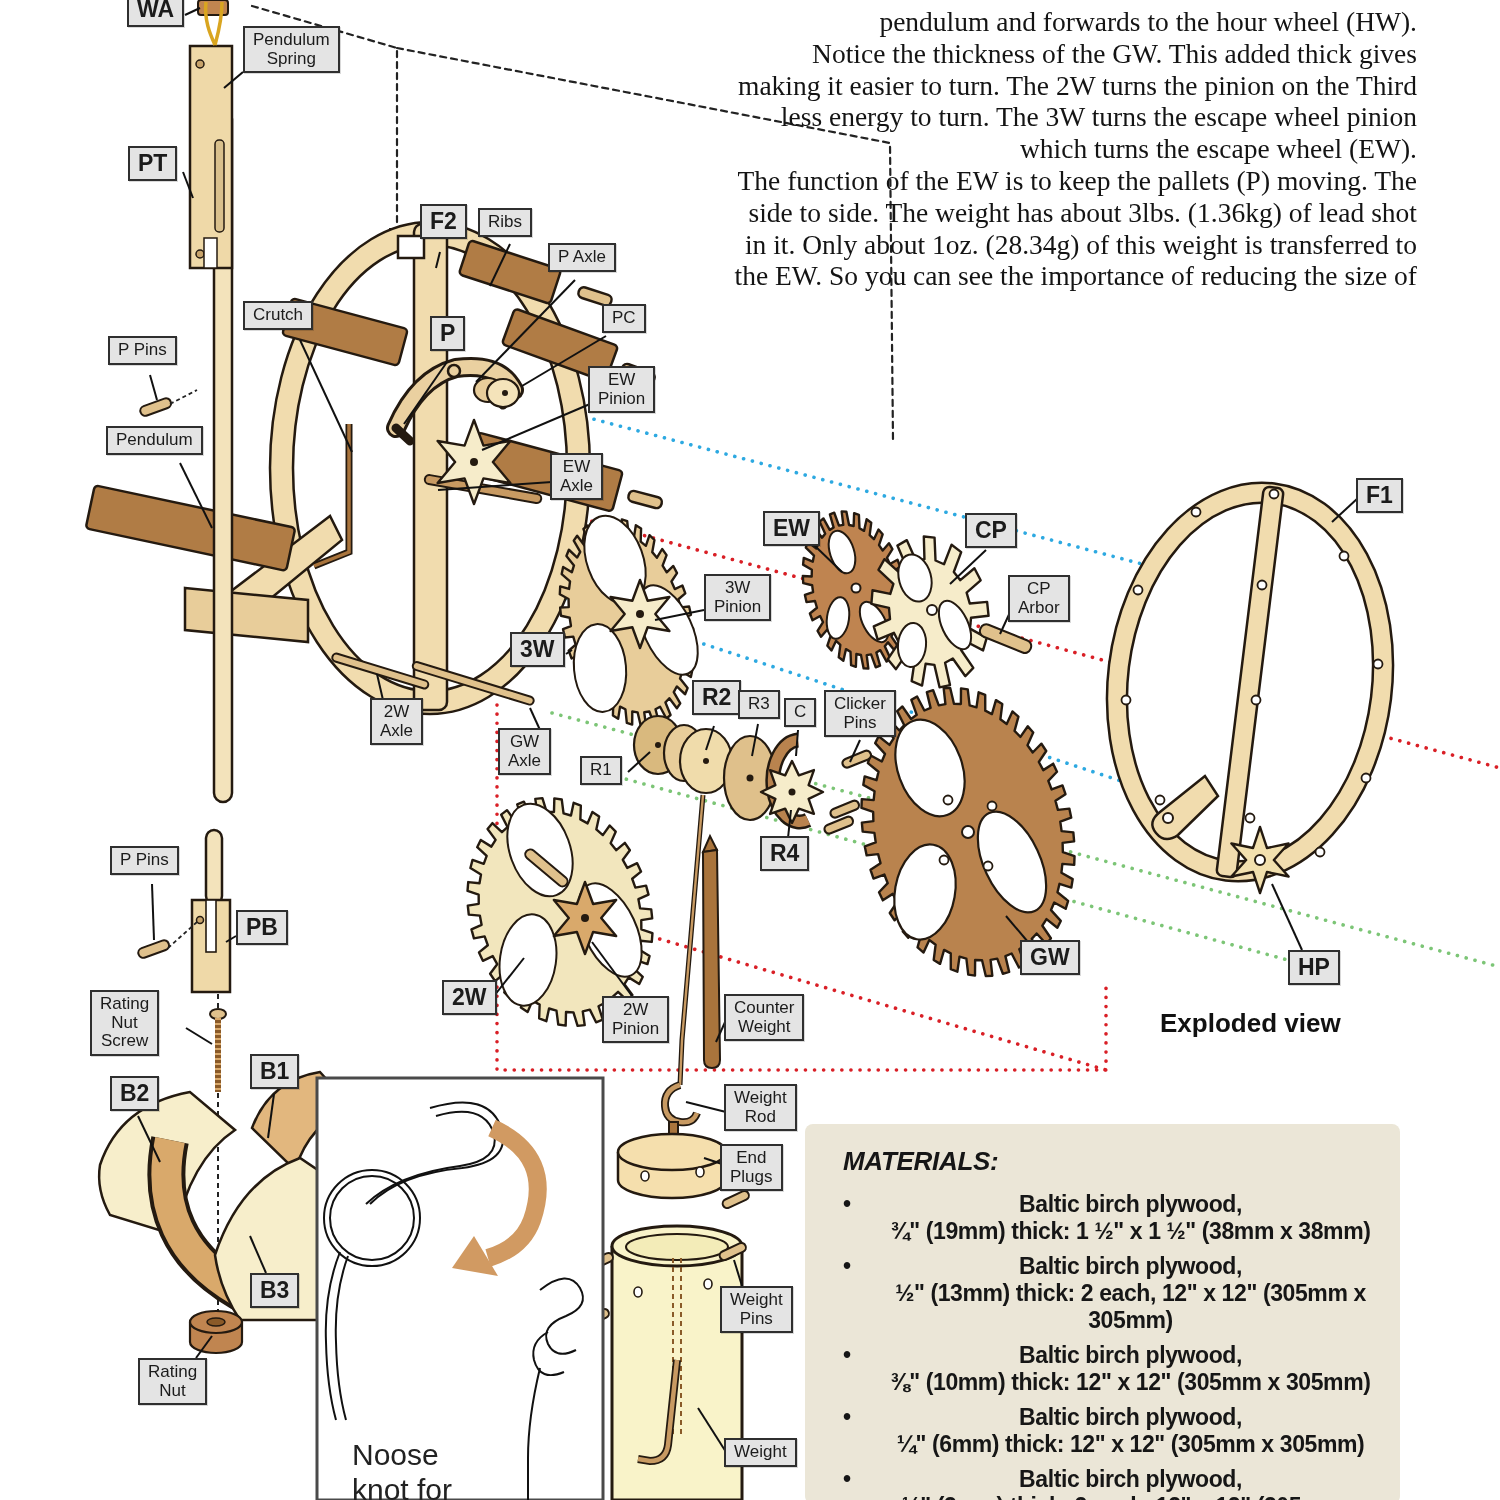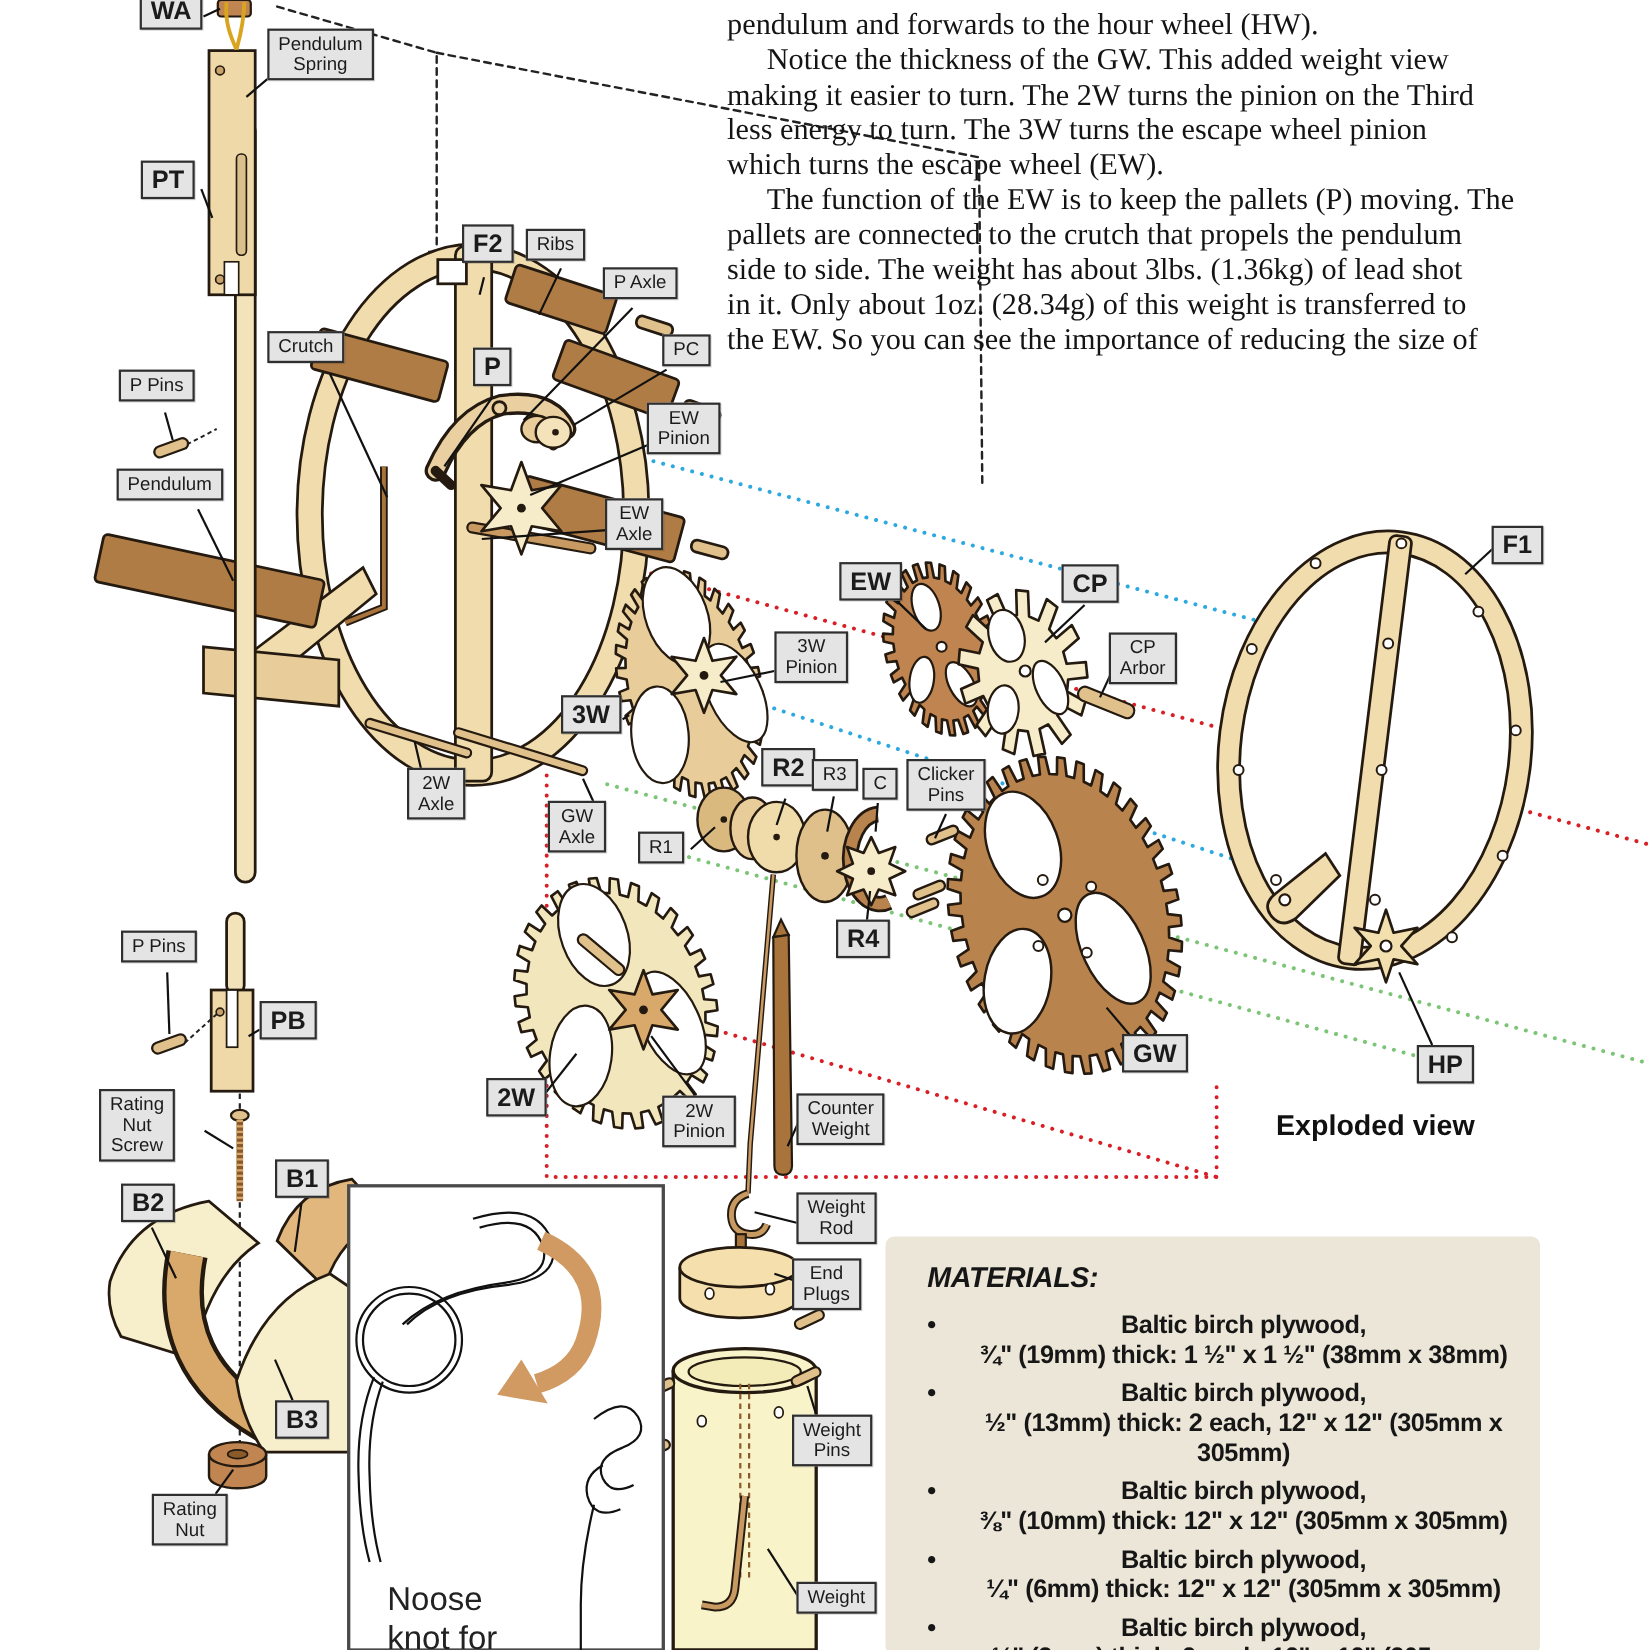--- a/index.html
+++ b/index.html
@@ -2,21 +2,21 @@
 <html><head>
 <meta charset="utf-8">
 <style>
   html,body{margin:0;padding:0;background:#fff;}
   #stage{position:relative;width:1500px;height:1500px;overflow:hidden;background:#fff;
          font-family:"Liberation Sans",sans-serif;}
   #art{position:absolute;left:0;top:0;}
   
   #bodytext{position:absolute;left:661px;top:6px;width:756px;color:#141414;
             font-family:"Liberation Serif",serif;font-size:27.5px;line-height:31.8px;}
-  .tline{white-space:nowrap;}
+  .tline{white-space:nowrap;text-align:right;}
   .tline.ind{text-indent:36px;}
   
   .lbl{position:absolute;background:#e4e4e4;border:2px solid #2f2f2f;color:#1b1b1b;
        padding:3px 8px;font-size:17px;line-height:1.1;text-align:center;
        white-space:pre-line;box-shadow:1px 1px 0 rgba(0,0,0,.15);}
   .lbl.b{font-weight:bold;font-size:23px;}
   
   #expview{position:absolute;left:1160px;top:1008px;font-weight:bold;font-size:26px;color:#111;}
   
   #noosecap{position:absolute;left:352px;top:1438px;font-size:30px;line-height:1.15;color:#222;white-space:pre-line;}
@@ -407,26 +407,25 @@
     <path d="M726,1020 L716,1042"></path>
     <path d="M726,1112 L686,1102"></path>
     <path d="M722,1164 L704,1158"></path>
     <path d="M742,1286 L734,1260"></path>
     <path d="M726,1452 L698,1408"></path>
   </g>
 </svg>
 
   <div id="bodytext">
     <div class="tline">pendulum and forwards to the hour wheel (HW).</div>
-    <div class="tline ind">Notice the thickness of the GW. This added weight view</div>
+    <div class="tline ind">Notice the thickness of the GW. This added thick gives</div>
     <div class="tline">making it easier to turn. The 2W turns the pinion on the Third</div>
     <div class="tline">less energy to turn. The 3W turns the escape wheel pinion</div>
     <div class="tline">which turns the escape wheel (EW).</div>
     <div class="tline ind">The function of the EW is to keep the pallets (P) moving. The</div>
-    <div class="tline">pallets are connected to the crutch that propels the pendulum</div>
     <div class="tline">side to side. The weight has about 3lbs. (1.36kg) of lead shot</div>
     <div class="tline">in it. Only about 1oz. (28.34g) of this weight is transferred to</div>
     <div class="tline">the EW. So you can see the importance of reducing the size of</div>
   </div>
 
   <div class="lbl b" style="left:127px;top:-8px">WA</div>
   <div class="lbl" style="left:243px;top:26px">Pendulum
 Spring</div>
   <div class="lbl b" style="left:128px;top:146px">PT</div>
   <div class="lbl" style="left:243px;top:301px">Crutch</div>

